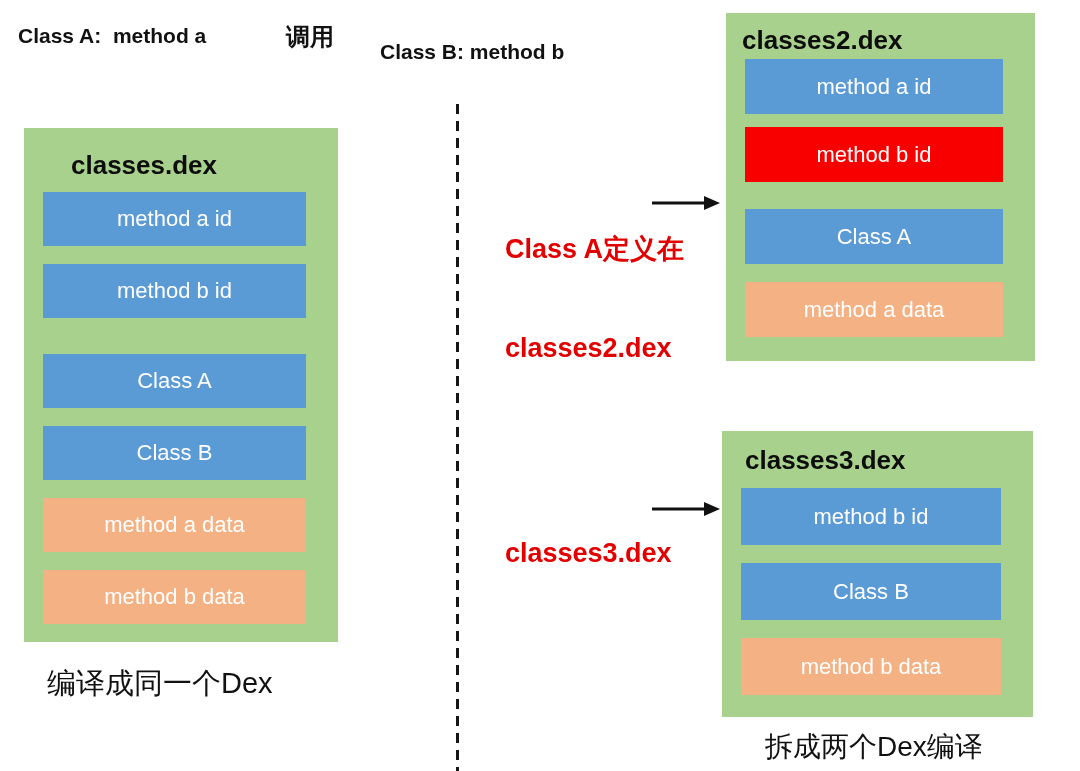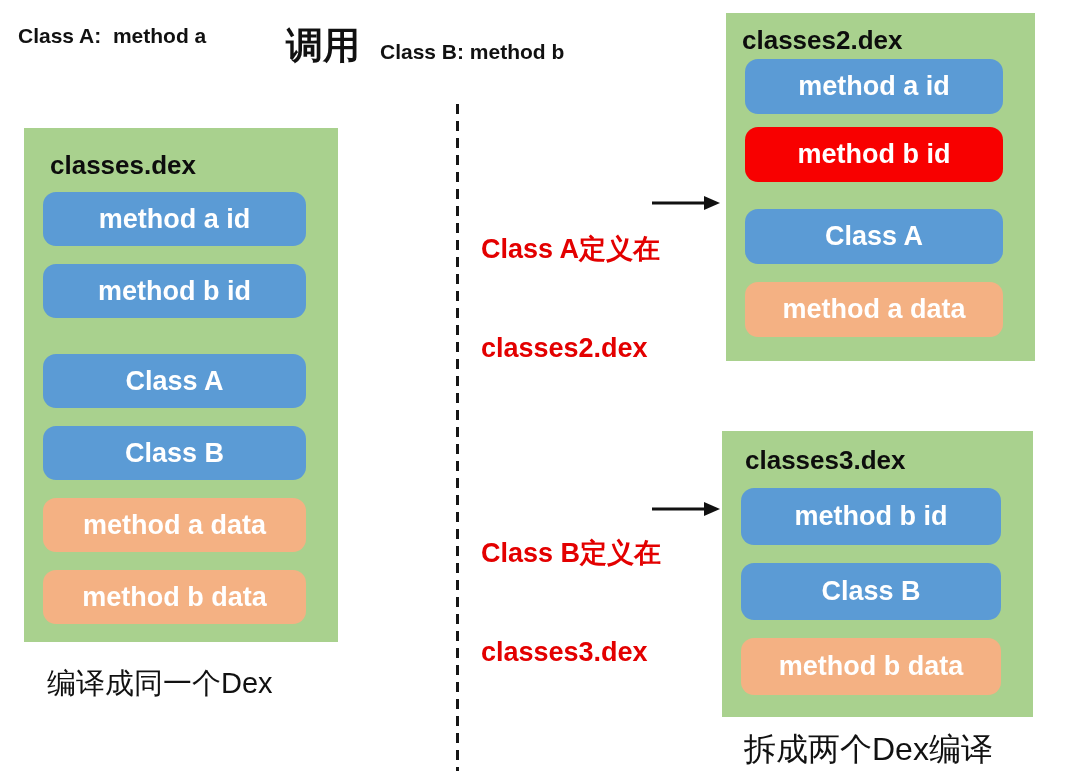--- a/index.html
+++ b/index.html
@@ -36,68 +36,68 @@
   .dexbox .title{
     font-weight:bold;
     color:#0d0d0d;
     font-size:26px;
     line-height:30px;
   }
   .rows{padding:0 32px 0 19px}
   .row{
     display:flex;align-items:center;justify-content:center;
     color:var(--row-text);
-    font-weight:bold;
-    font-size:27px;
+    font-weight:normal;
+    font-size:22px;
     margin-bottom:18px;
-    border-radius:13px;
   }
   .row-blue{background:var(--blue-row)}
   .row-red{background:var(--red-row)}
   .row-orange{background:var(--orange-row)}
 
   #dex1{left:24px;top:128px;width:314px;height:514px;padding-top:22px}
-  #dex1 .title{margin-left:26px;margin-bottom:12px}
+  #dex1 .title{margin-left:47px;margin-bottom:12px}
   #dex1 .row{height:54px}
   #dex1 .gap-lg{margin-bottom:36px}
 
   #dex2{left:726px;top:13px;width:309px;height:348px;padding-top:12px}
   #dex2 .title{margin-left:16px;margin-bottom:4px}
   #dex2 .row{height:55px;margin-bottom:13px}
   #dex2 .gap-lg{margin-bottom:27px}
 
   #dex3{left:722px;top:431px;width:311px;height:286px;padding-top:14px}
   #dex3 .title{margin-left:23px;margin-bottom:13px}
   #dex3 .row{height:57px}
 
   .annotation{
     color:var(--red-text);
     font-weight:bold;
     font-size:27px;
     line-height:33px;
     white-space:pre;
+    margin-left:24px;
   }
   #ann-a{left:481px;top:167px}
   #ann-b{left:481px;top:471px}
   #arrow-a{left:650px;top:195px}
   #arrow-b{left:650px;top:501px}
 
   .caption{
     font-weight:normal;
     color:var(--text-dark);
     white-space:pre;
   }
   #caption-left{left:47px;top:664px;font-size:29px}
-  #caption-right{left:744px;top:728px;font-size:32px}
+  #caption-right{left:765px;top:728px;font-size:28px}
 </style>
 </head>
 <body>
 
 <div class="abs hdr" style="left:18px;top:24px">Class A:  method a</div>
-<div class="abs hdr" style="left:286px;top:21px;font-size:37px">调用</div>
+<div class="abs hdr" style="left:286px;top:21px;font-size:24px">调用</div>
 <div class="abs hdr" style="left:380px;top:40px">Class B: method b</div>
 
 <div class="abs divider"></div>
 
 <div class="abs dexbox" id="dex1">
   <div class="title">classes.dex</div>
   <div class="rows">
     <div class="row row-blue">method a id</div>
     <div class="row row-blue gap-lg">method b id</div>
     <div class="row row-blue">Class A</div>
@@ -122,21 +122,20 @@
   <div class="title">classes2.dex</div>
   <div class="rows">
     <div class="row row-blue">method a id</div>
     <div class="row row-red gap-lg">method b id</div>
     <div class="row row-blue" style="margin-bottom:18px">Class A</div>
     <div class="row row-orange">method a data</div>
   </div>
 </div>
 
 <div class="abs annotation" id="ann-b">
-  <div>Class B定义在</div>
   <div>classes3.dex</div>
 </div>
 <svg class="abs" id="arrow-b" width="70" height="16">
   <line x1="2" y1="8" x2="54" y2="8" stroke="#111" stroke-width="3"></line>
   <polygon points="54,1 70,8 54,15" fill="#111"></polygon>
 </svg>
 
 <div class="abs dexbox" id="dex3">
   <div class="title">classes3.dex</div>
   <div class="rows">

